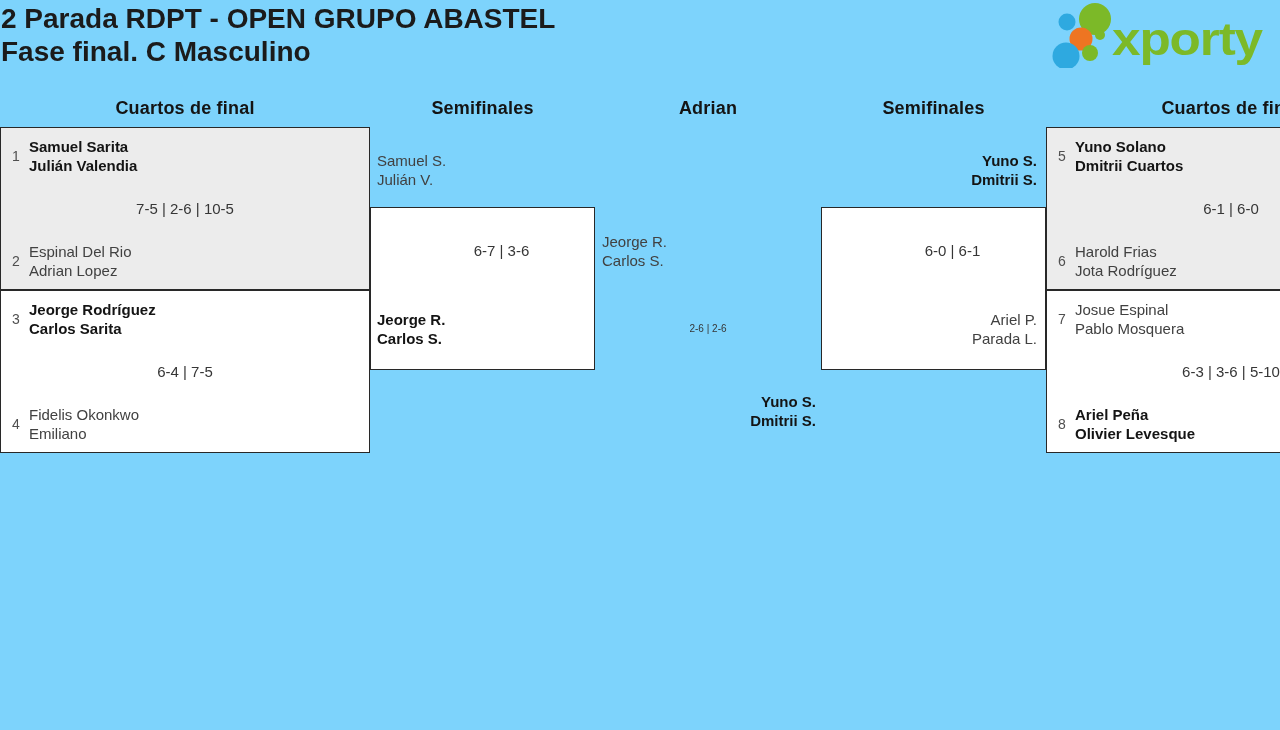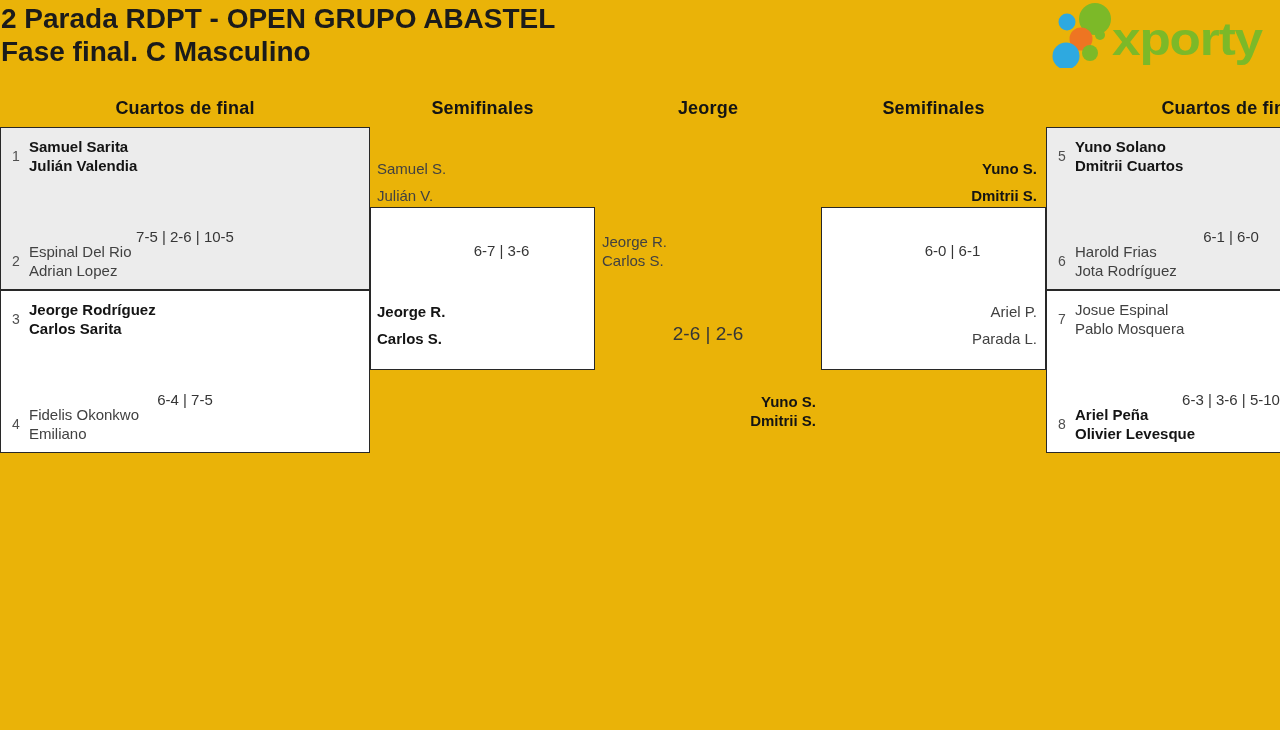--- a/index.html
+++ b/index.html
@@ -1,55 +1,55 @@
 <!DOCTYPE html>
 <html><head>
 <meta charset="utf-8">
 <style>
   * { margin:0; padding:0; box-sizing:border-box; }
   html,body { background:#fff; }
   .page {
     position:relative; width:1280px; height:730px; overflow:hidden;
-    background:#eab308; font-family:"Liberation Sans", sans-serif; color:#1a1a1a;
+    background:#7dd3fc; font-family:"Liberation Sans", sans-serif; color:#1a1a1a;
   }
   
   .title { position:absolute; left:1px; top:2px; font-size:28px; font-weight:700;
            line-height:33px; color:#1b1b1b; letter-spacing:0px; }
   .logo  { position:absolute; left:1048px; top:2px; }
   
   .round-header { position:absolute; top:98px; height:24px; text-align:center;
                   font-size:18px; font-weight:700; color:#141414; letter-spacing:0.2px; }
   
   .box { position:absolute; border:1px solid #282828; background:#fff; }
   .box.shade { background:#ececec; }
   .team { position:absolute; display:flex; align-items:center; gap:5px; left:7px; right:4px; }
   .team.t-top { top:9px; }
   .team.t-bottom { bottom:9px; }
   .seed { width:16px; text-align:center; font-size:14px; color:#4f4f4f; flex:0 0 16px; }
   .names { font-size:15px; line-height:19px; color:#414141; }
   .names .nline { display:block; white-space:nowrap; }
   .names.winner { font-weight:700; color:#141414; }
   .score { position:absolute; left:0; width:100%; text-align:center;
            font-size:15px; line-height:18px; color:#363636; white-space:nowrap; }
-  .box.qf .score { top:72px;margin-top:28px; }
+  .box.qf .score { top:72px; }
   .box.sf .score { top:34px;padding-left:38px; }
   
   .sf-label { position:absolute; font-size:15px; line-height:19px; color:#414141; }
-  .sf-label .nline { display:block; white-space:nowrap;margin-top:8px; }
+  .sf-label .nline { display:block; white-space:nowrap; }
   .sf-label.winner { font-weight:700; color:#141414; }
   .sf-label.pos-top { top:-57px; }
   .sf-label.pos-bottom { bottom:21px; }
   .sf-label.align-left { left:6px; }
   .sf-label.align-right { right:8px; text-align:right; }
   
   .final-label { position:absolute; font-size:15px; line-height:19px; color:#414141; }
   .final-label .nline { display:block; white-space:nowrap; }
   .final-label.winner { font-weight:700; color:#141414; }
   .final-score { position:absolute; left:595px; top:323px; width:226px; text-align:center;
-                 font-size:19px; color:#363636; }
+                 font-size:10px; color:#363636; }
 </style>
 </head>
 <body>
 
 <div class="page">
 
   <div class="title">
     <div>2 Parada RDPT - OPEN GRUPO ABASTEL</div>
     <div>Fase final. C Masculino</div>
   </div>
@@ -61,21 +61,21 @@
       <circle cx="33" cy="37" r="11.5" fill="#EE7522"></circle>
       <circle cx="52" cy="33" r="5" fill="#7CB928"></circle>
       <circle cx="18" cy="54" r="13.5" fill="#2EA9E0"></circle>
       <circle cx="42" cy="51" r="8" fill="#7CB928"></circle>
       <text x="64" y="53" font-family="Liberation Sans, sans-serif" font-size="46" font-weight="700" fill="#7CB928" letter-spacing="-1" textLength="150" lengthAdjust="spacingAndGlyphs">xporty</text>
     </svg>
   </div>
 
   <div class="round-header" style="left:0;width:370px;">Cuartos de final</div>
   <div class="round-header" style="left:370px;width:225px;">Semifinales</div>
-  <div class="round-header" style="left:595px;width:226px;">Jeorge</div>
+  <div class="round-header" style="left:595px;width:226px;">Adrian</div>
   <div class="round-header" style="left:821px;width:225px;">Semifinales</div>
   <div class="round-header" style="left:1046px;width:370px;">Cuartos de final</div>
 
   <div class="box qf shade" style="left:0;top:127px;width:370px;height:163px;">
     <div class="team t-top">
       <span class="seed">1</span>
       <span class="names winner">
         <span class="nline">Samuel Sarita</span>
         <span class="nline">Julián Valendia</span>
       </span>

